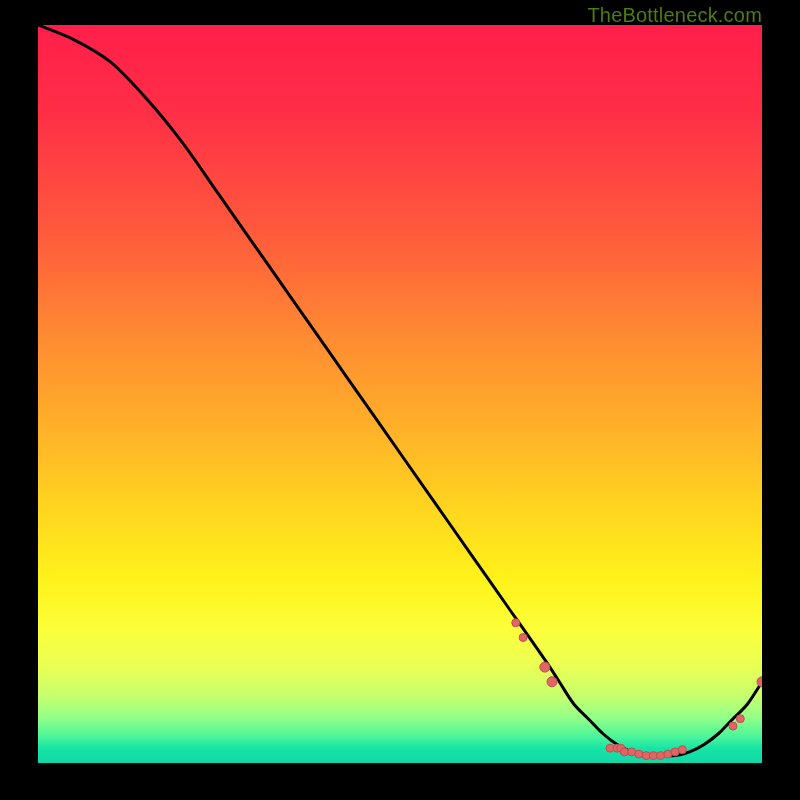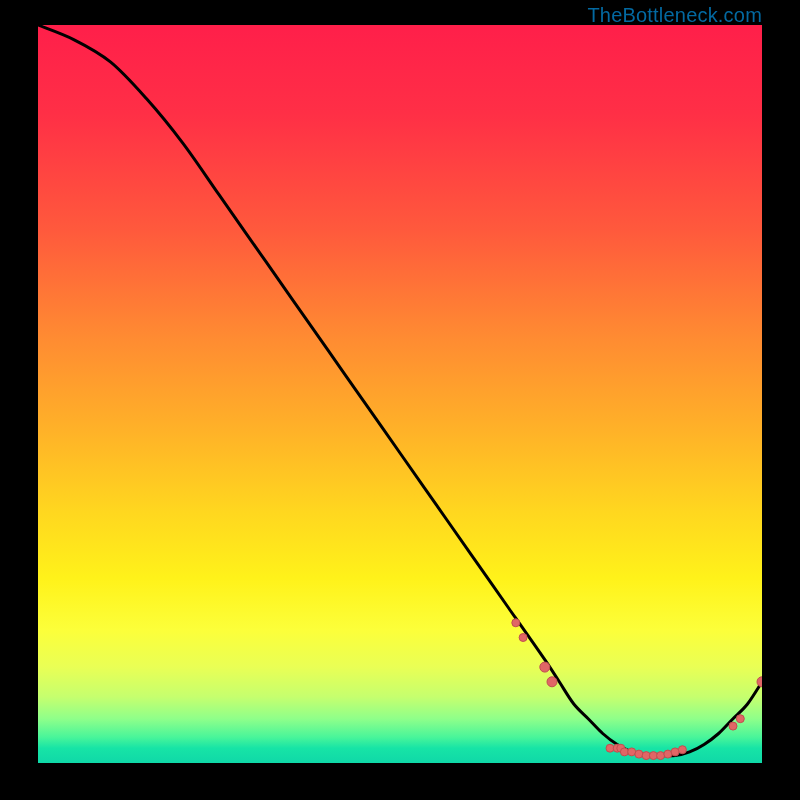--- a/index.html
+++ b/index.html
@@ -47,21 +47,21 @@
     left: 38px;
     top: 25px;
     width: 724px;
     height: 738px;
     pointer-events: none;
   }
   .watermark {
     position: absolute;
     top: 4px;
     right: 38px;
-    color: #0369a1;
+    color: #4d7c0f;
     font-size: 20px;
     letter-spacing: 0.2px;
     font-weight: 500;
   }
 </style>
 </head>
 <body>
 
 <div class="stage">
 

